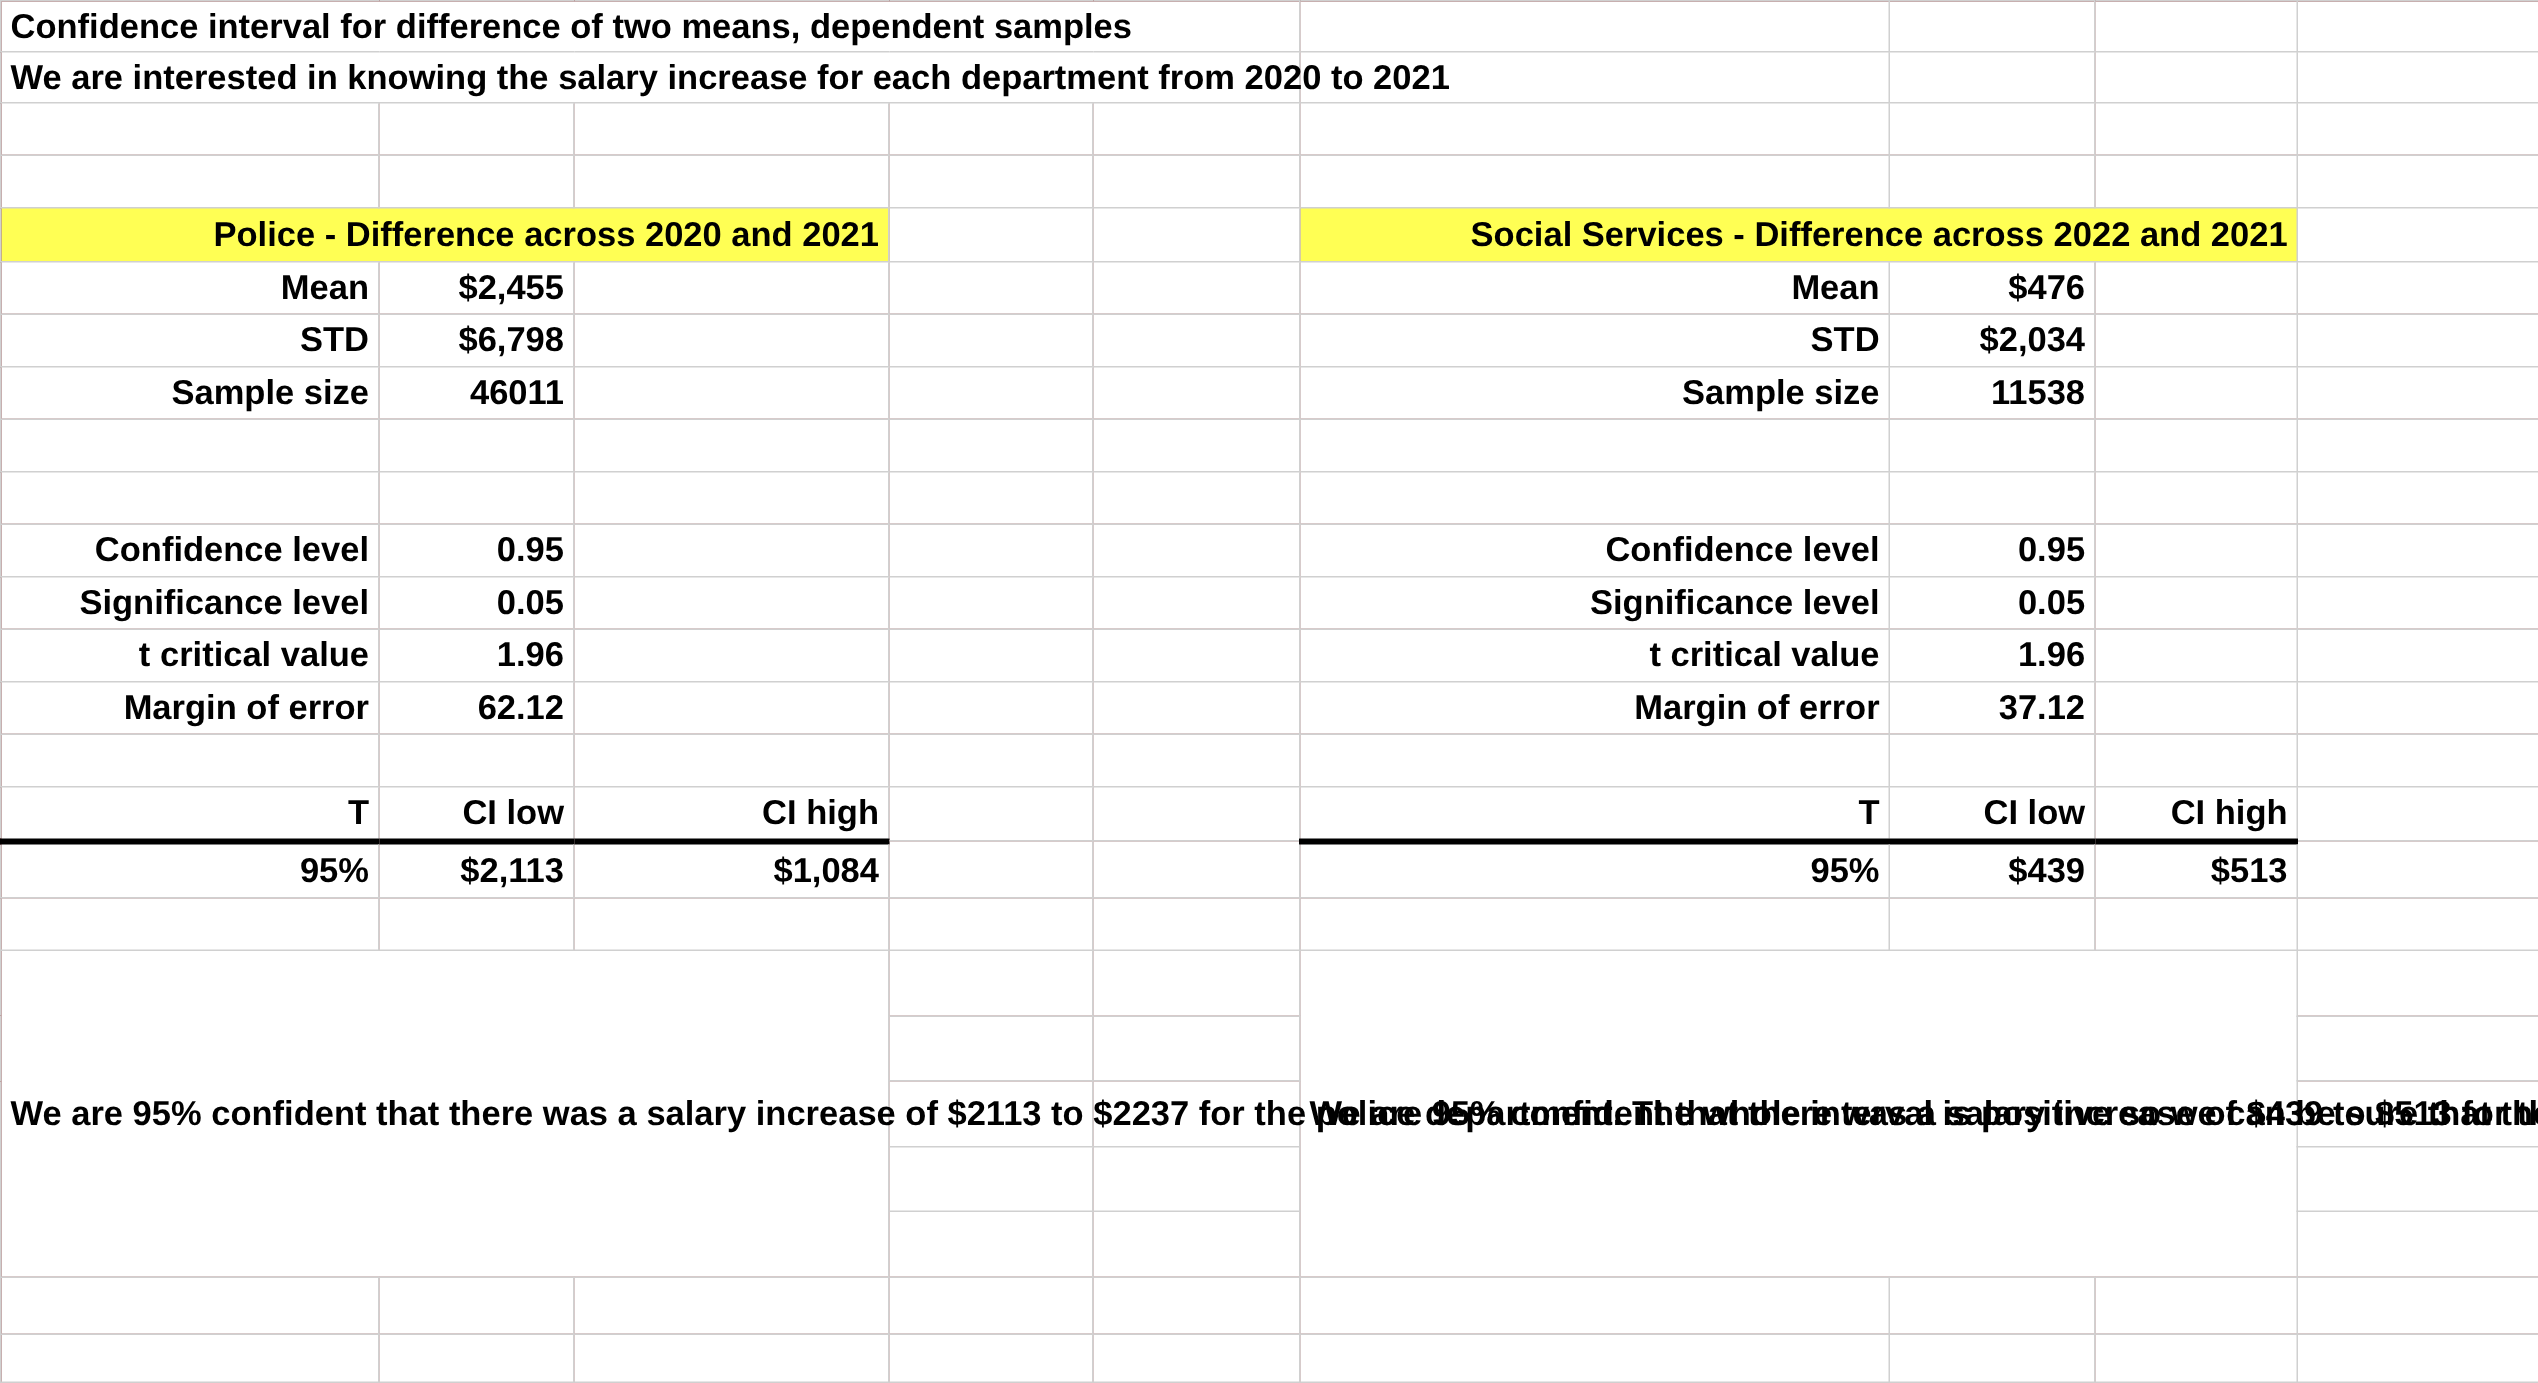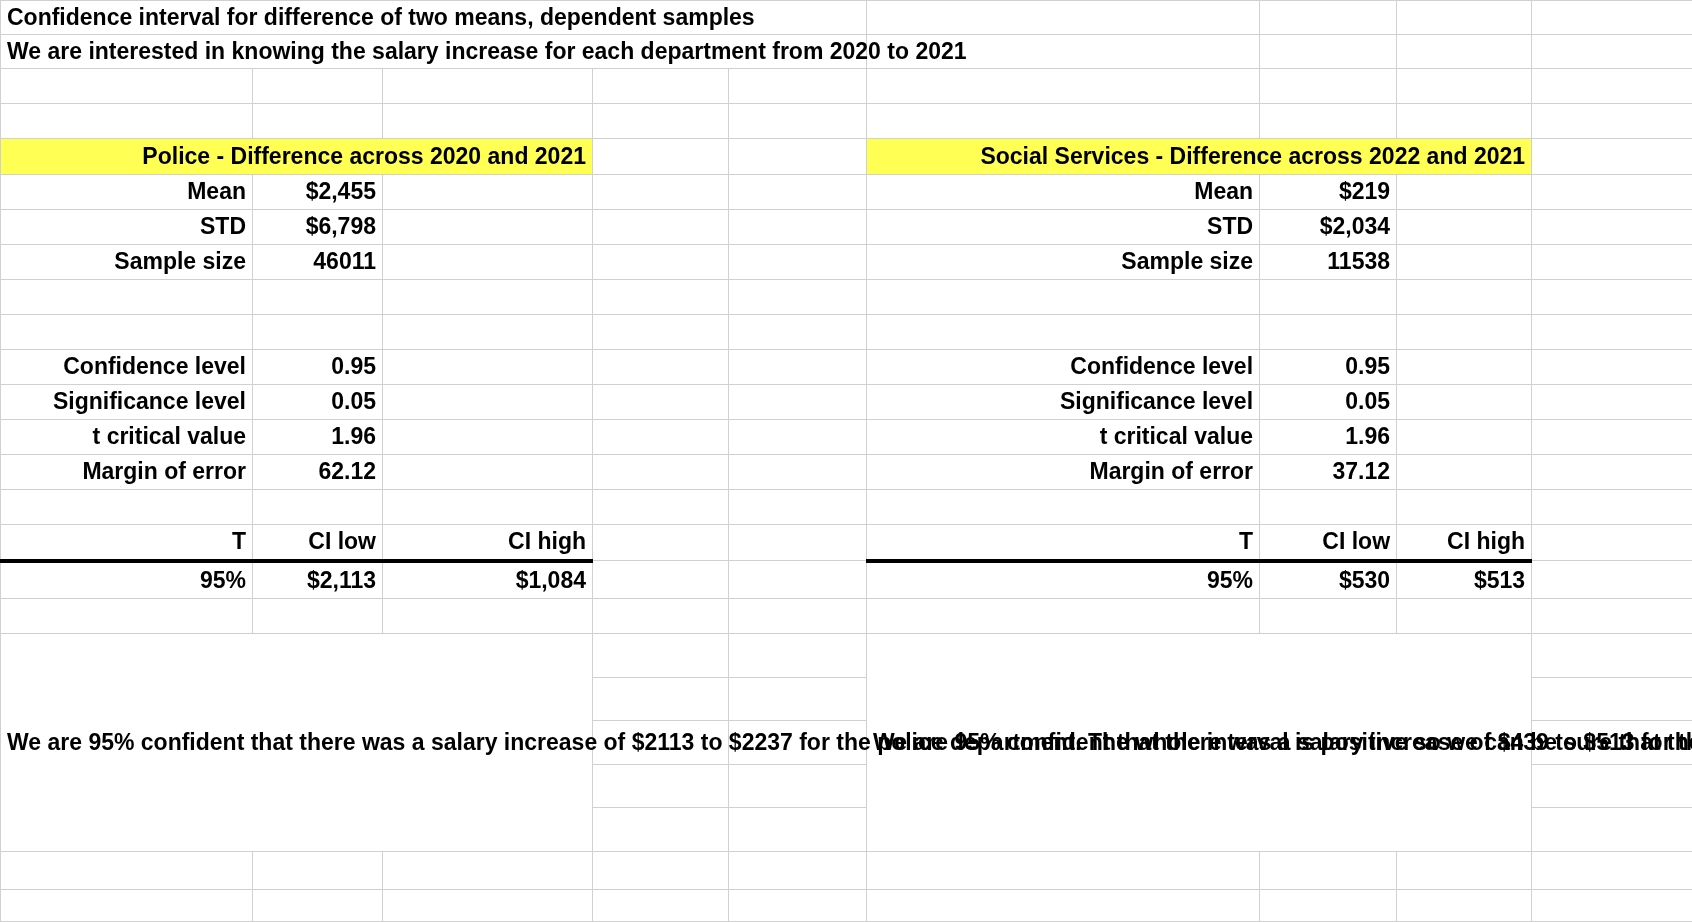--- a/index.html
+++ b/index.html
@@ -149,21 +149,21 @@
     <td></td>
   </tr>
 
   <tr style="height:33px">
     <td class="lbl">Mean</td>
     <td class="val">$2,455</td>
     <td></td>
     <td></td>
     <td></td>
     <td class="lbl">Mean</td>
-    <td class="val">$219</td>
+    <td class="val">$476</td>
     <td></td>
     <td></td>
   </tr>
 
   <tr style="height:33px">
     <td class="lbl">STD</td>
     <td class="val">$6,798</td>
     <td></td>
     <td></td>
     <td></td>
@@ -281,21 +281,21 @@
     <td></td>
   </tr>
 
   <tr style="height:36px">
     <td class="resultcell">95%</td>
     <td class="resultcell">$2,113</td>
     <td class="resultcell">$1,084</td>
     <td></td>
     <td></td>
     <td class="resultcell">95%</td>
-    <td class="resultcell">$530</td>
+    <td class="resultcell">$439</td>
     <td class="resultcell">$513</td>
     <td></td>
   </tr>
 
   <tr style="height:33px">
     <td></td>
     <td></td>
     <td></td>
     <td></td>
     <td></td>

